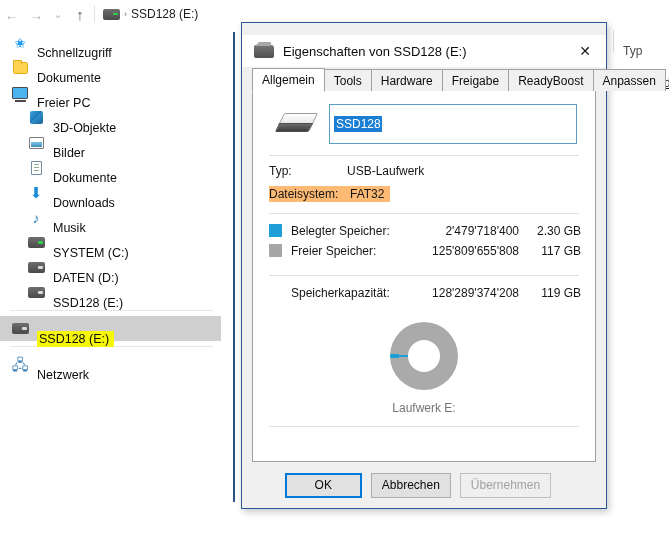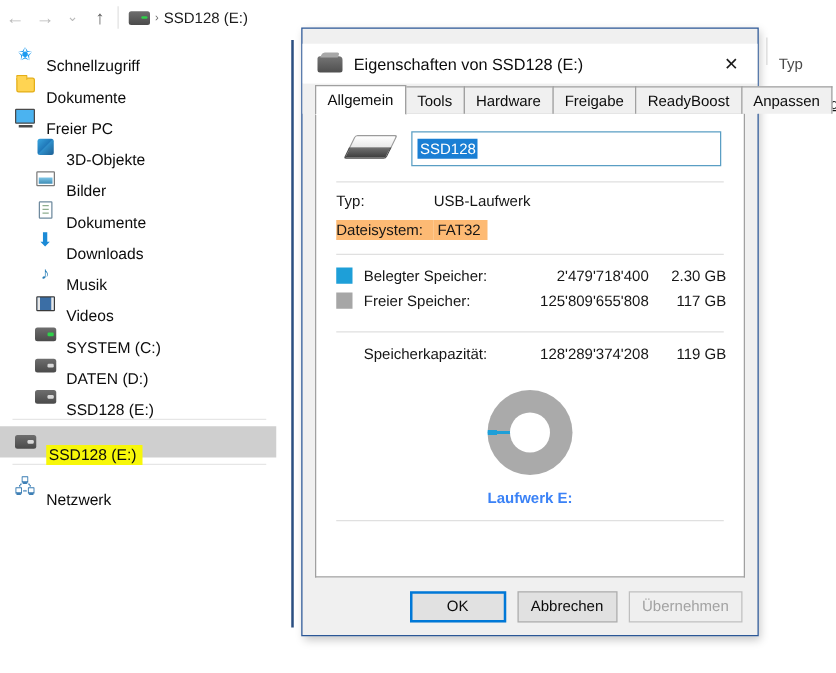--- a/index.html
+++ b/index.html
@@ -190,21 +190,21 @@
     position:absolute; left:6px; top:4px; width:34px; height:13px;
     background:linear-gradient(#ffffff,#e3e3e3);
     border:1px solid #9b9b9b; border-radius:2px; transform:skewX(-26deg);
   }
   .hdd3d .body {
     position:absolute; left:2px; top:14px; width:34px; height:9px;
     background:linear-gradient(#6b6b6b,#3d3d3d);
     border:1px solid #4d4d4d; border-radius:0 0 2px 2px; transform:skewX(-26deg);
   }
   .name-input {
-    flex:1 1 auto; height:28px; border:1px solid #5a9ec4; background:#ffffff;
+    flex:1 1 auto; height:40px; border:1px solid #5a9ec4; background:#ffffff;
     display:flex; align-items:center; padding:0 4px; margin-right:4px;
   }
   .name-input .sel {
     background:#1a7fd4; color:#ffffff; font-size:12px; padding:1px 1px 1px 2px;
   }
 
   .hr { height:1px; background:#e0e0e0; margin:11px 16px 0 16px; }
 
   .kv { display:flex; font-size:12px; color:#161616; padding:8px 0 0 16px; align-items:center; }
   .kv .k { width:78px; flex:0 0 78px; }
@@ -226,24 +226,24 @@
   .donut-wrap { display:flex; flex-direction:column; align-items:center; padding-top:16px; }
   .donut {
     width:68px; height:68px; border-radius:50%;
     background: conic-gradient(from 266deg, #1e9fd8 0deg 7deg, #aaaaaa 7deg 360deg);
     position:relative;
   }
   .donut::after {
     content:""; position:absolute; left:18px; top:18px; width:32px; height:32px;
     border-radius:50%; background:#ffffff;
   }
-  .donut-label { font-size:12px; color:#3b82f6; margin-top:11px;font-weight:bold; }
+  .donut-label { font-size:12px; color:#737373; margin-top:11px; }
 
   .btnrow {
-    flex:0 0 46px; display:flex; align-items:center; justify-content:flex-end;
+    flex:0 0 46px; display:flex; align-items:center; justify-content:center;
     padding:0 12px 0 0; gap:9px;
   }
   .btn {
     height:25px; min-width:77px; padding:0 10px;
     font-size:12px; color:#0b0b0b; background:#e1e1e1;
     border:1px solid #adadad; display:flex; align-items:center; justify-content:center;
   }
   .btn.default { border:2px solid #0078d7; background:#e1e1e1; }
   .btn.disabled { color:#a2a2a2; border-color:#bfbfbf; background:#efefef; }
 </style>
@@ -319,26 +319,20 @@
         <span class="side-label">Downloads</span>
       </div>
 
       <div class="side-row indent">
         <span class="side-ico">
             <span class="ic-music">♪</span>
           </span>
         <span class="side-label">Musik</span>
       </div>
 
-      <div class="side-row indent">
-        <span class="side-ico">
-            <span class="ic-video"></span>
-          </span>
-        <span class="side-label">Videos</span>
-      </div>
 
       <div class="side-row indent">
         <span class="side-ico">
             <span class="drive-glyph lit"></span>
           </span>
         <span class="side-label">SYSTEM (C:)</span>
       </div>
 
       <div class="side-row indent">
         <span class="side-ico">

